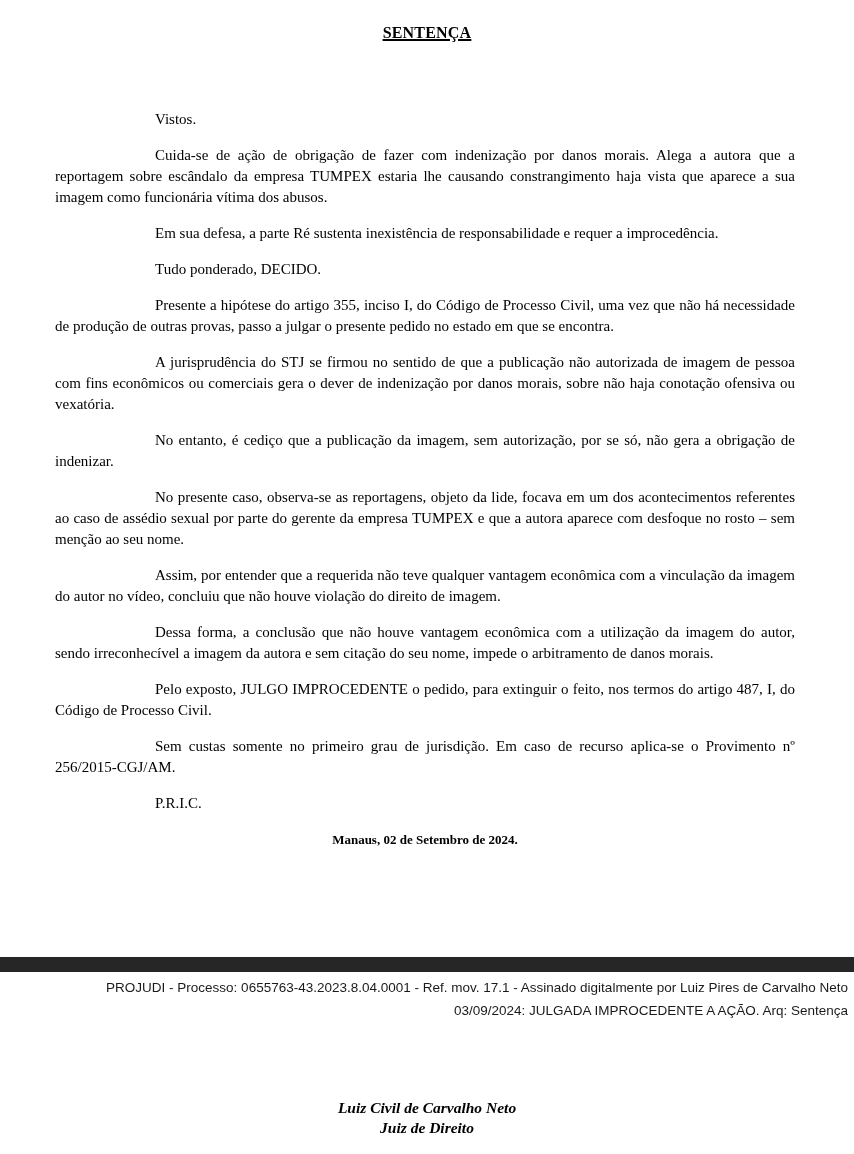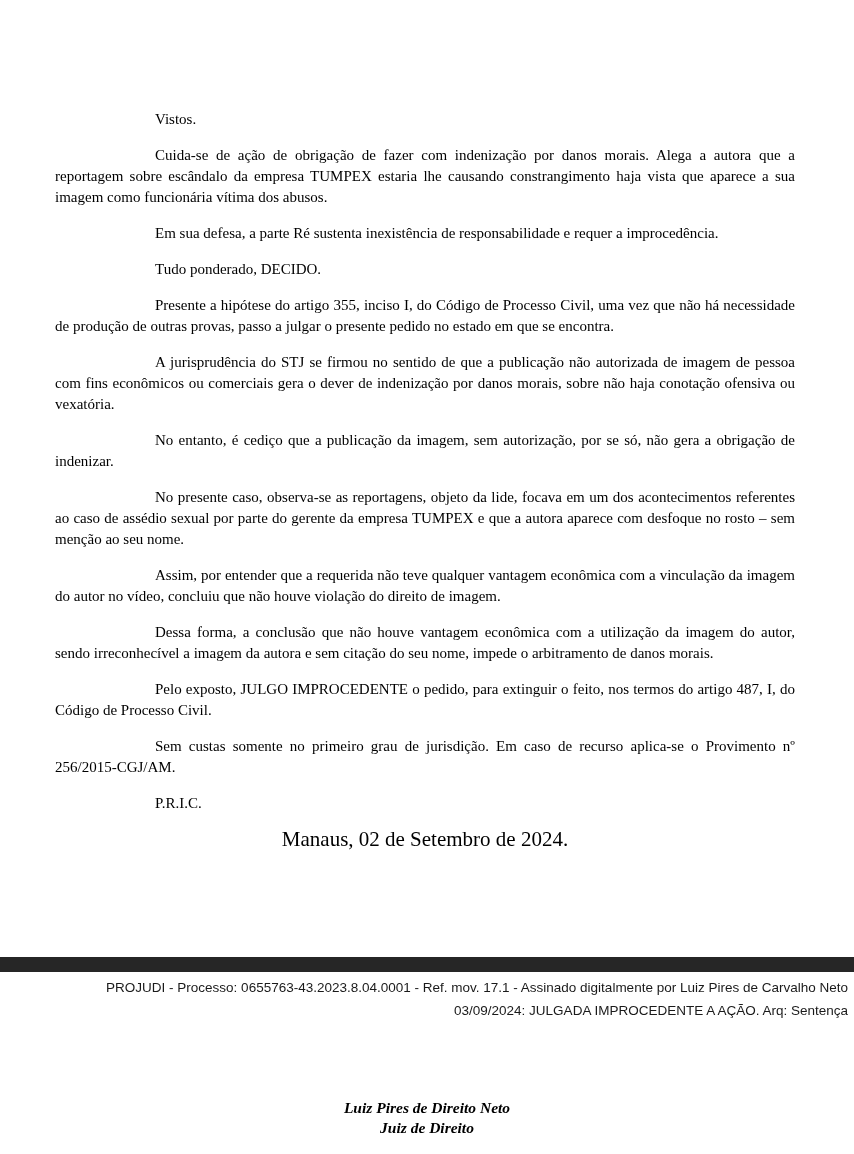--- a/index.html
+++ b/index.html
@@ -51,22 +51,22 @@
   }
   .doc-body p {
     margin: 0 0 15px 0;
     text-indent: 100px;
   }
 
   .dateline {
     margin-top: 52px;
     text-align: center;
     text-indent: 0 !important;
-    font-weight: normal;
-    font-size: 21px;
+    font-weight: bold;
+    font-size: 13px;
   }
 
   .separator-bar {
     position: absolute;
     left: 0; top: 957px;
     width: 854px; height: 15px;
     background: #262626;
   }
 
   .stamp {
@@ -92,20 +92,21 @@
 </style>
 </head>
 <body>
 
 <div class="page">
 
   <div class="top-fragment">
     <span>p (1)</span>
   </div>
 
+  <div class="doc-title">SENTENÇA</div>
 
   <div class="doc-body">
     <p>Vistos.</p>
     <p>Cuida-se de ação de obrigação de fazer com indenização por danos morais. Alega a autora que a reportagem sobre escândalo da empresa TUMPEX estaria lhe causando constrangimento haja vista que aparece a sua imagem como funcionária vítima dos abusos.</p>
     <p>Em sua defesa, a parte Ré sustenta inexistência de responsabilidade e requer a improcedência.</p>
     <p>Tudo ponderado, DECIDO.</p>
     <p>Presente a hipótese do artigo 355, inciso I, do Código de Processo Civil, uma vez que não há necessidade de produção de outras provas, passo a julgar o presente pedido no estado em que se encontra.</p>
     <p>A jurisprudência do STJ se firmou no sentido de que a publicação não autorizada de imagem de pessoa com fins econômicos ou comerciais gera o dever de indenização por danos morais, sobre não haja conotação ofensiva ou vexatória.</p>
     <p>No entanto, é cediço que a publicação da imagem, sem autorização, por se só, não gera a obrigação de indenizar.</p>
     <p>No presente caso, observa-se as reportagens, objeto da lide, focava em um dos acontecimentos referentes ao caso de assédio sexual por parte do gerente da empresa TUMPEX e que a autora aparece com desfoque no rosto – sem menção ao seu nome.</p>
@@ -118,17 +119,17 @@
   </div>
 
   <div class="separator-bar"></div>
 
   <div class="stamp">
     <div>PROJUDI - Processo: 0655763-43.2023.8.04.0001 - Ref. mov. 17.1 - Assinado digitalmente por Luiz Pires de Carvalho Neto</div>
     <div>03/09/2024: JULGADA IMPROCEDENTE A AÇÃO. Arq: Sentença</div>
   </div>
 
   <div class="signature">
-    <div>Luiz Pires de Direito Neto</div>
+    <div>Luiz Civil de Carvalho Neto</div>
     <div>Juiz de Direito</div>
   </div>
 
 </div>
 
 </body></html>

